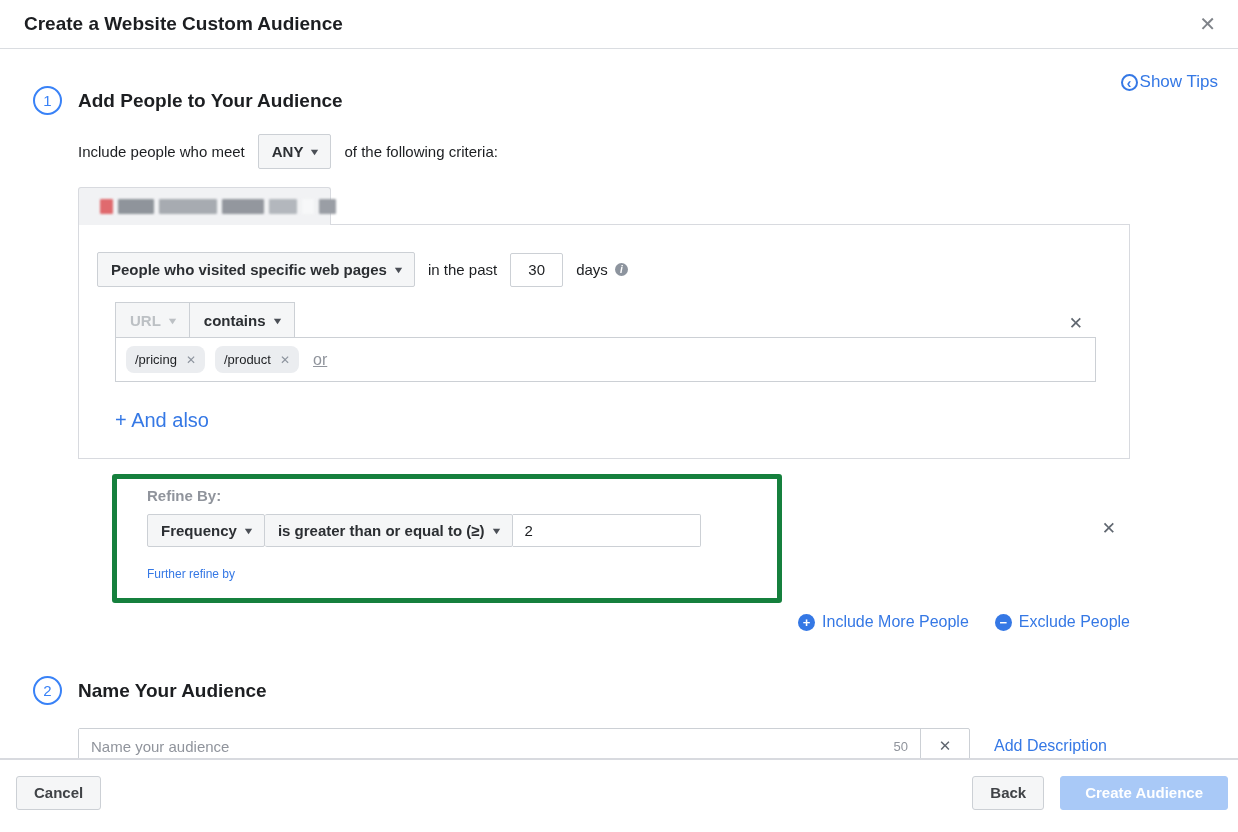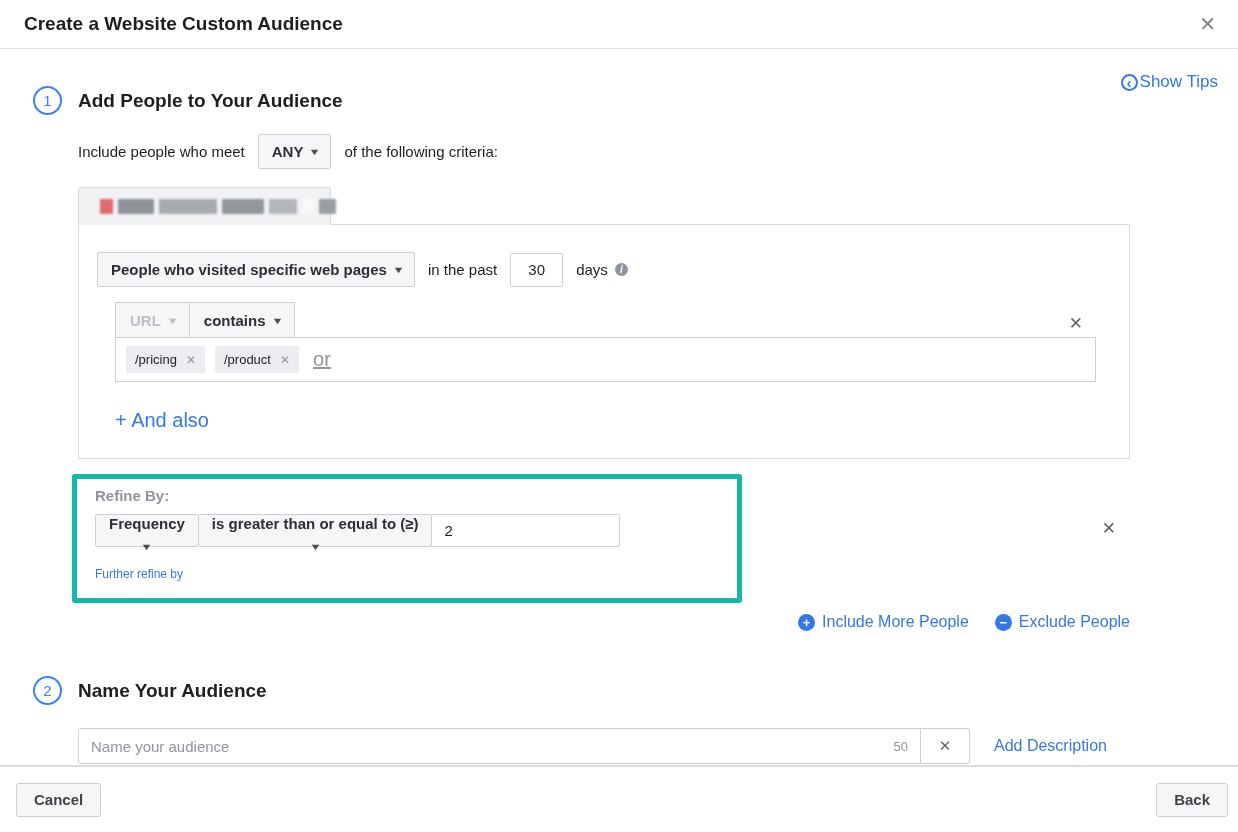--- a/index.html
+++ b/index.html
@@ -94,40 +94,40 @@
   .seg.disabled { color:#bcc0c4; cursor:default; }
   .seg.disabled .caret { color:#bcc0c4; }
   .seg + .seg { border-left:none; color:#2c2f33; }
 
   .token-box {
     width:981px; min-height:45px; border:1px solid #ccd0d5; background:#fff;
     margin-top:-1px; display:flex; align-items:center; gap:10px; padding:0 10px;
   }
   .token {
     display:inline-flex; align-items:flex-end; gap:9px;
-    background:#ebedf0; border-radius:2px; padding:6px 9px;
+    background:#ebedf0; border-radius:8px; padding:6px 9px;
     font-size:13px; color:#1c1e21; cursor:default;
   }
   .token-x { color:#8d949e; font-size:12px; cursor:pointer; }
-  .or-hint { color:#90949c; font-size:20px; margin-left:4px;text-decoration:underline; }
+  .or-hint { color:#90949c; font-size:16px; margin-left:4px;text-decoration:underline; }
 
   .rule-remove-x {
     position:absolute; top:88px; right:46px; color:#606770; font-size:17px; cursor:pointer;
   }
   .and-also { display:inline-block; margin:27px 0 0 18px; font-size:20px; }
 
   
   .refine-wrap { position:relative; margin-left:72px; width:1058px; margin-top:15px; }
   .refine-box {
-    width:670px; border:5px solid #14b8a6; border-radius:3px;
-    padding:8px 0 16px 18px; background:#fff;
+    width:670px; border:5px solid #15803d; border-radius:3px;
+    padding:8px 0 16px 30px; background:#fff;margin-left:40px;
   }
   .refine-label { font-size:15px; font-weight:bold; color:#90949c; }
   .refine-row { display:flex; align-items:stretch; margin-top:10px; }
-  .btn-select.sm { height:33px; font-size:15px;flex-direction:column; }
+  .btn-select.sm { height:33px; font-size:15px; }
   .refine-row .btn-select + .btn-select { border-left:none; }
   .refine-value {
     width:188px; height:33px; border:1px solid #ccd0d5; border-left:none; border-radius:0 2px 2px 0;
     padding:0 12px; font-size:15px; font-family:"Liberation Sans",sans-serif; color:#1c1e21;
   }
   .further-link { display:inline-block; margin-top:20px; font-size:12px; }
   .refine-remove-x {
     position:absolute; top:44px; right:14px; color:#606770; font-size:17px; cursor:pointer;
   }
 
@@ -157,21 +157,21 @@
   .char-count { color:#90949c; font-size:13px; padding-right:12px; }
   .clear-seg {
     width:49px; height:100%; border-left:1px solid #ccd0d5;
     display:flex; align-items:center; justify-content:center;
     color:#606770; font-size:15px; cursor:pointer;
   }
   .desc-link { font-size:16px; }
 
   
   .footer {
-    position:absolute; left:0; right:0; bottom:0; height:67px;
+    position:absolute; left:0; right:0; bottom:7px; height:67px;
     border-top:2px solid #d8dadf; background:#fff;
     display:flex; align-items:center; justify-content:space-between; padding:0 10px 0 16px;
   }
   .btn {
     height:34px; border-radius:3px; font-size:15px; font-weight:bold;
     font-family:"Liberation Sans",sans-serif; cursor:pointer;
     display:inline-flex; align-items:center; justify-content:center;
   }
   .btn-gray { background:#f5f6f7; border:1px solid #ccd0d5; color:#404347; padding:0 17px; }
   .btn-primary-disabled {
@@ -307,16 +307,17 @@
       </div>
       <a class="link desc-link">Add Description</a>
     </div>
 
   </div>
 
   <div class="footer">
     <button class="btn btn-gray">Cancel</button>
     <div class="footer-right">
       <button class="btn btn-gray">Back</button>
+      <button class="btn btn-primary-disabled">Create Audience</button>
     </div>
   </div>
 
 </div>
 
 </body></html>

